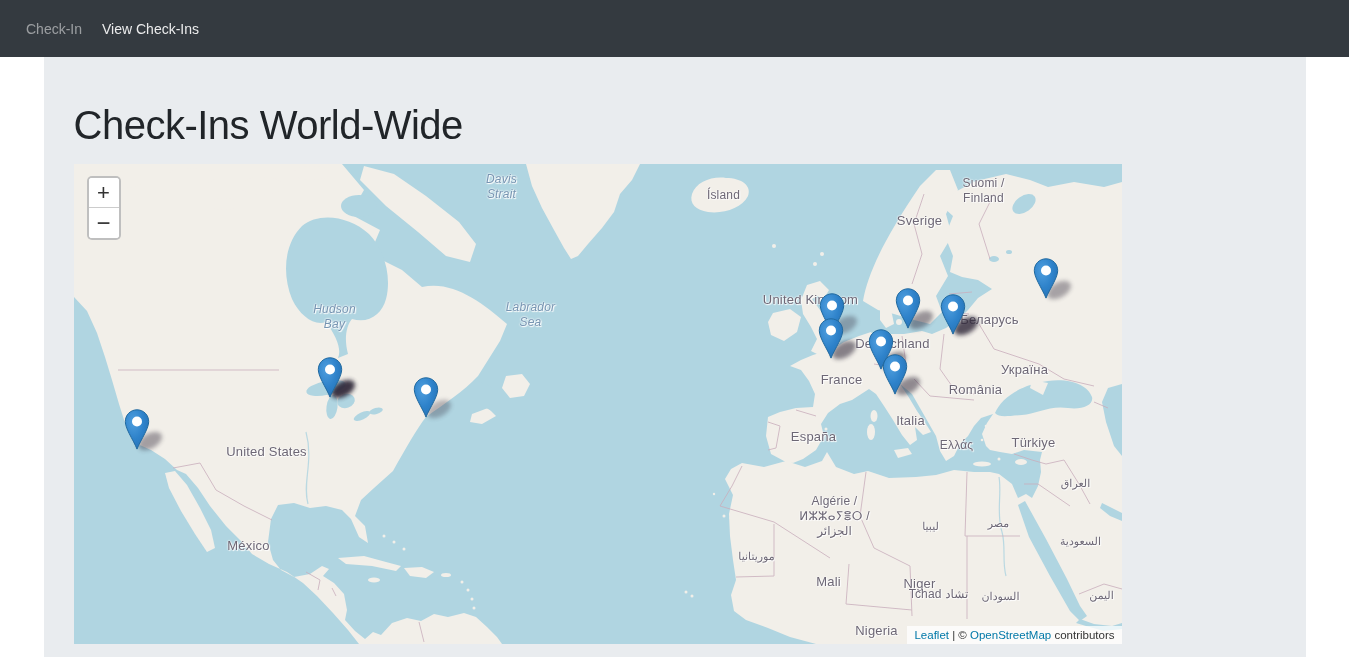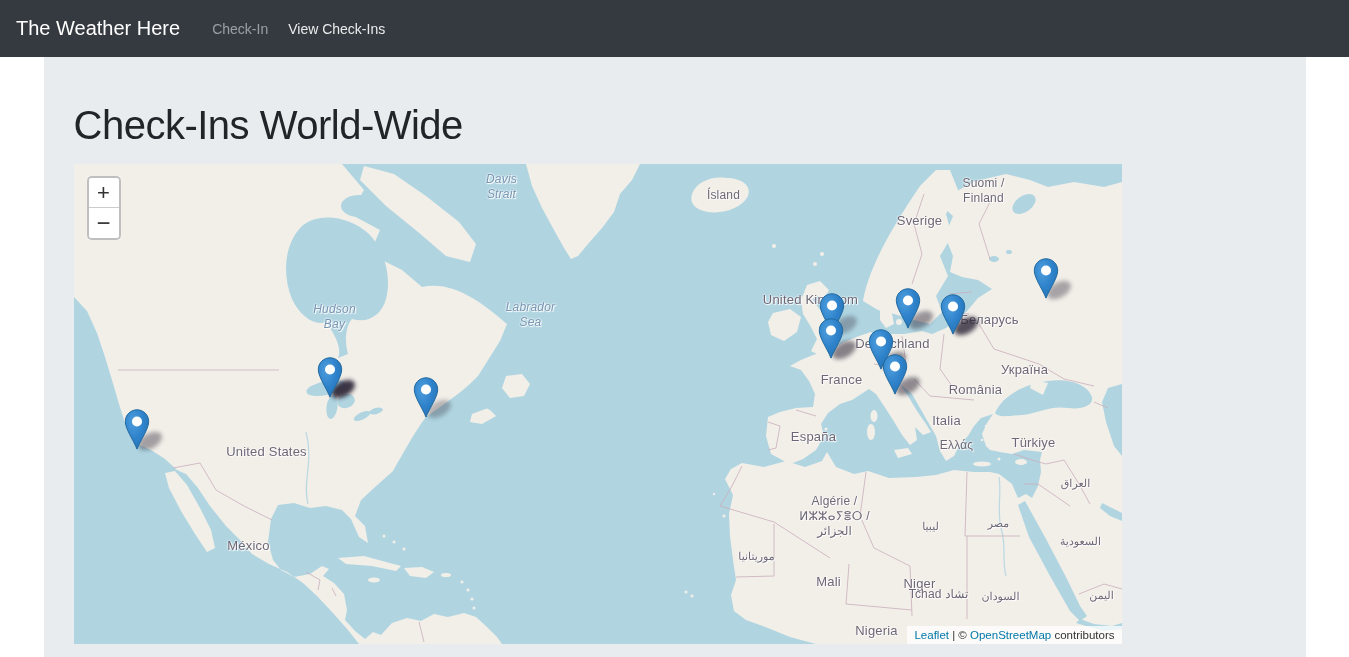--- a/index.html
+++ b/index.html
@@ -37,21 +37,20 @@
   .attribution { position:absolute; right:0; bottom:0; background:rgba(255,255,255,.75); font-size:11.5px;
                  color:#333; padding:1px 7px; z-index:30; line-height:1.4; }
   .attribution a { color:#0078a8; text-decoration:none; cursor:pointer; }
 
   .marker-layer { position:absolute; left:0; top:0; z-index:20; }
 </style>
 </head>
 <body>
 
 <nav class="navbar">
-  <a class="brand">The Weather Here</a>
   <a class="nav-link muted">Check-In</a>
   <a class="nav-link active">View Check-Ins</a>
 </nav>
 
 <div class="container">
   <h1 class="page-title">Check-Ins World-Wide</h1>
 
   <div class="map" id="map">
 
     <svg class="geo" width="1048" height="480" viewBox="0 0 1048 480">
@@ -257,21 +256,21 @@
         <div class="map-label country mid" style="left: 650px; top: 31px;">Ísland</div>
         <div class="map-label country mid" style="left: 910px; top: 27px;">Suomi /
 Finland</div>
         <div class="map-label country" style="left: 846px; top: 57px;">Sverige</div>
         <div class="map-label country" style="left: 737px; top: 136px;">United Kingdom</div>
         <div class="map-label country" style="left: 916px; top: 156px;">Беларусь</div>
         <div class="map-label country" style="left: 819px; top: 180px;">Deutschland</div>
         <div class="map-label country" style="left: 768px; top: 216px;">France</div>
         <div class="map-label country" style="left: 951px; top: 206px;">Україна</div>
         <div class="map-label country" style="left: 896px; top: 226px; padding-left: 12px;">România</div>
-        <div class="map-label country" style="left: 837px; top: 257px; margin-left: 36px;">Italia</div>
+        <div class="map-label country" style="left: 837px; top: 257px;">Italia</div>
         <div class="map-label country" style="left: 740px; top: 273px;">España</div>
         <div class="map-label country mid" style="left: 883px; top: 281px;">Ελλάς</div>
         <div class="map-label country" style="left: 960px; top: 279px;">Türkiye</div>
         <div class="map-label country" style="left: 193px; top: 288px;">United States</div>
         <div class="map-label country" style="left: 175px; top: 382px;">México</div>
         <div class="map-label country mid" style="left: 761px; top: 352px;">Algérie /
 ⵍⵣⵣⴰⵢⴻⵔ /
 الجزائر</div>
         <div class="map-label country small" style="left: 683px; top: 393px;">موريتانيا</div>
         <div class="map-label country" style="left: 755px; top: 418px;">Mali</div>

